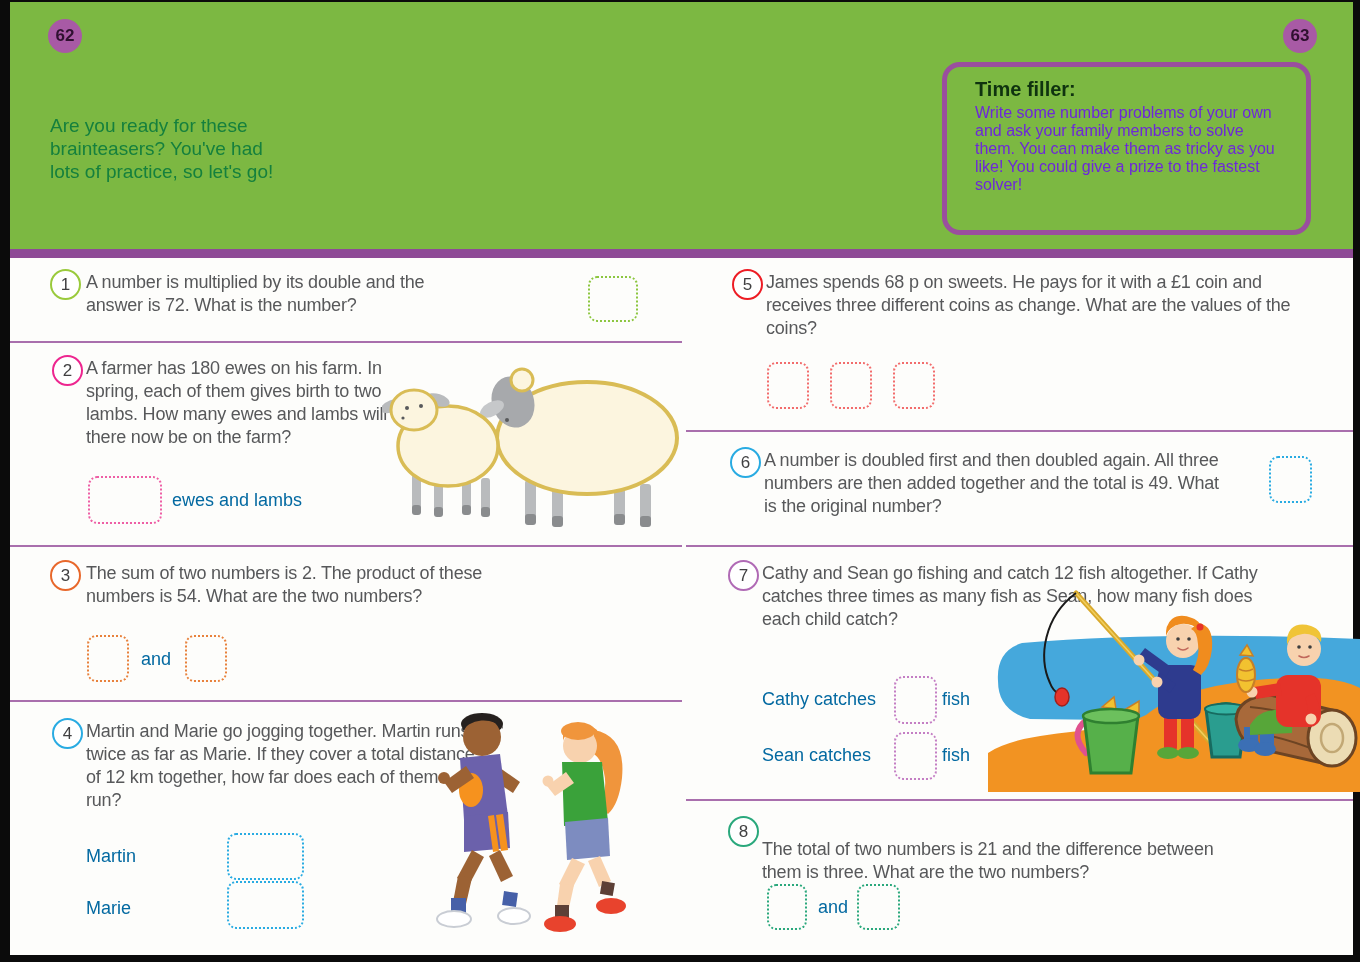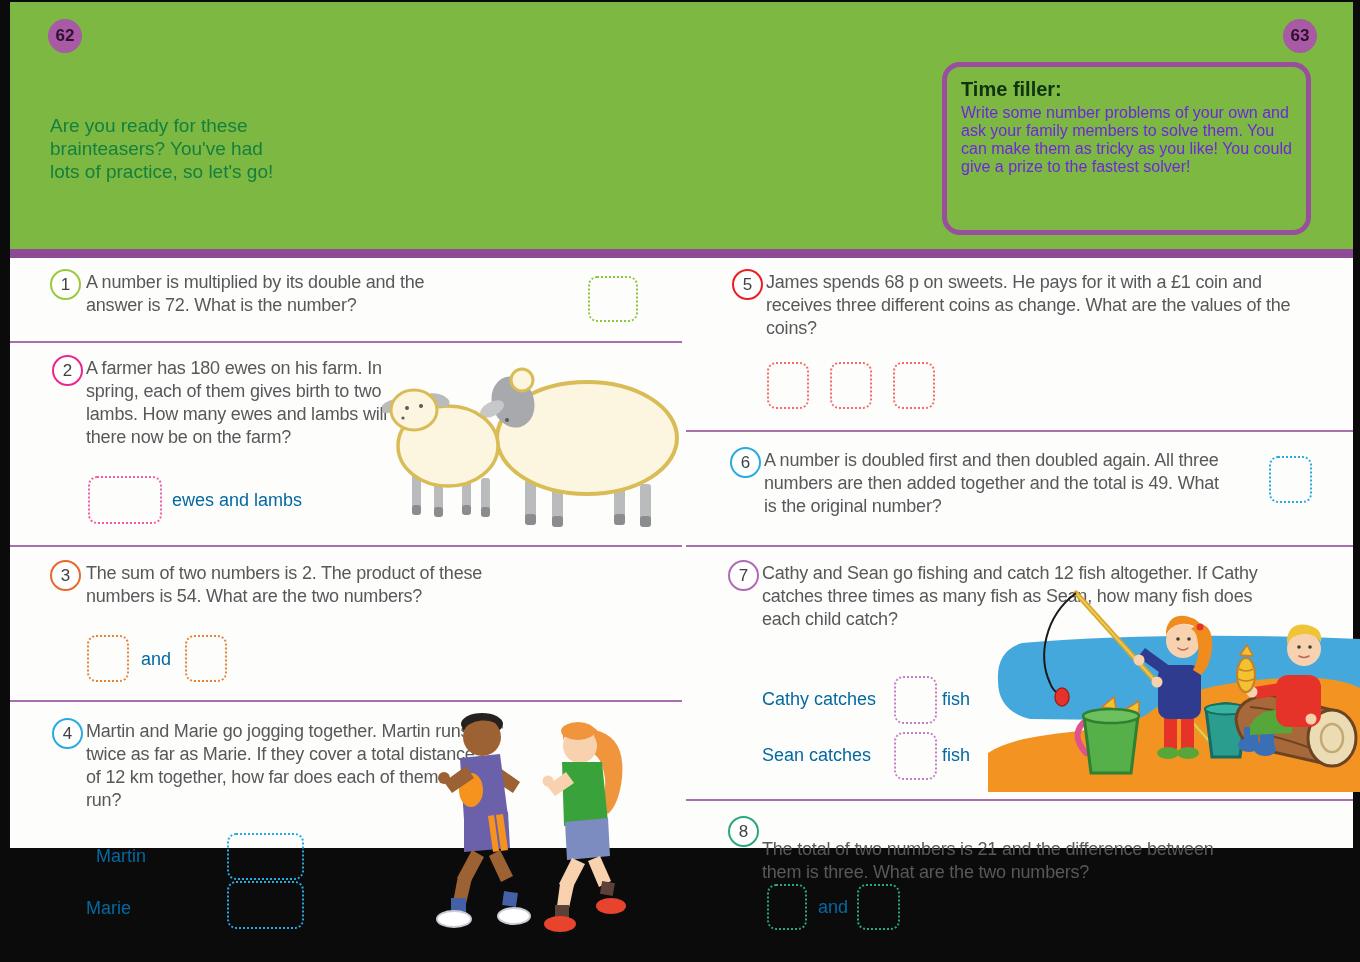--- a/index.html
+++ b/index.html
@@ -1,37 +1,37 @@
 <!DOCTYPE html>
 <html><head>
 <meta charset="utf-8">
 <style>
   html,body{margin:0;padding:0;}
   body{
     width:1360px;height:962px;position:relative;background:#0b0b0b;
     font-family:"Liberation Sans","DejaVu Sans",sans-serif;overflow:hidden;
   }
-  .page{position:absolute;left:10px;top:2px;width:1343px;height:846px;background:#fdfdfb;}
+  .page{position:absolute;left:10px;top:2px;width:1343px;height:953px;background:#fdfdfb;}
   .header{position:absolute;left:0;top:0;width:100%;height:247px;background:#7cb842;}
   .purple-band{position:absolute;left:0;top:247px;width:100%;height:9px;background:#8e4a96;}
 
   .badge{
     position:absolute;width:34px;height:34px;border-radius:50%;
     background:#a85aa5;color:#2f1030;font-weight:bold;font-size:17px;
     display:flex;align-items:center;justify-content:center;
   }
   .badge-left{left:38px;top:17px;}
   .badge-right{left:1273px;top:17px;}
 
   .title{position:absolute;left:38px;top:52px;font-size:44px;font-weight:500;color:#123c1b;letter-spacing:-.5px;}
   .intro{position:absolute;left:40px;top:112px;width:245px;font-size:19px;line-height:23px;color:#15803d;font-weight:500;}
 
   .time-filler{
     position:absolute;left:932px;top:60px;width:369px;height:173px;box-sizing:border-box;
-    border:5px solid #9a4f9e;border-radius:18px;padding:11px 14px;
+    border:5px solid #9a4f9e;border-radius:18px;padding:11px 28px;
   }
   .tf-head{font-size:20px;font-weight:bold;color:#0f330f;margin-bottom:3px;}
   .tf-body{font-size:16px;line-height:18px;color:#6d28d9;font-weight:500;}
 
   .divider{position:absolute;height:2px;background:#a96fad;}
   .dl1{left:0;top:339px;width:672px;}
   .dl2{left:0;top:543px;width:672px;}
   .dl3{left:0;top:698px;width:672px;}
   .dr1{left:676px;top:428px;width:667px;}
   .dr2{left:676px;top:543px;width:667px;}
@@ -57,21 +57,21 @@
   .l2{left:162px;top:488px;}
   
   .c3{left:40px;top:558px;border-color:#e8682c;}
   .t3{left:76px;top:560px;width:468px;}
   .b3a{left:77px;top:633px;width:42px;height:47px;border-color:#e8813c;}
   .l3{left:131px;top:647px;}
   .b3b{left:175px;top:633px;width:42px;height:47px;border-color:#e8813c;}
   
   .c4{left:42px;top:716px;border-color:#29abe2;}
   .t4{left:76px;top:718px;width:392px;}
-  .l4a{left:76px;top:844px;margin-left:10px;}
+  .l4a{left:76px;top:844px;}
   .b4a{left:217px;top:831px;width:77px;height:47px;border-color:#29abe2;}
   .l4b{left:76px;top:896px;}
   .b4b{left:217px;top:879px;width:77px;height:48px;border-color:#29abe2;}
   
   .c5{left:722px;top:267px;border-color:#ed1c24;}
   .t5{left:756px;top:269px;width:528px;}
   .b5a{left:757px;top:360px;width:42px;height:47px;border-color:#f26c6c;}
   .b5b{left:820px;top:360px;width:42px;height:47px;border-color:#f26c6c;}
   .b5c{left:883px;top:360px;width:42px;height:47px;border-color:#f26c6c;}
   

